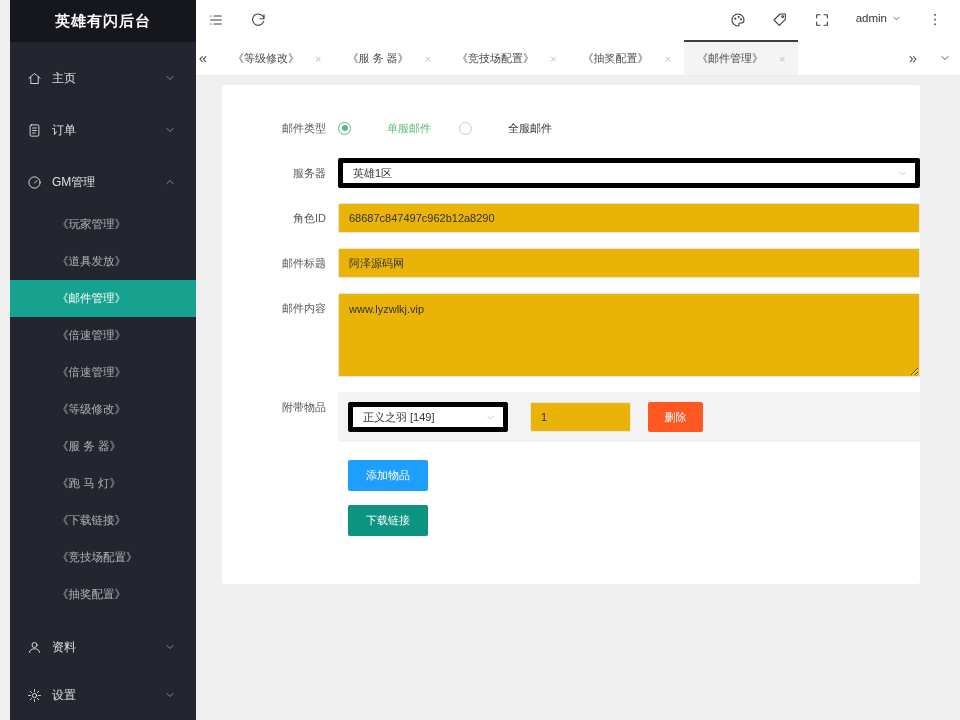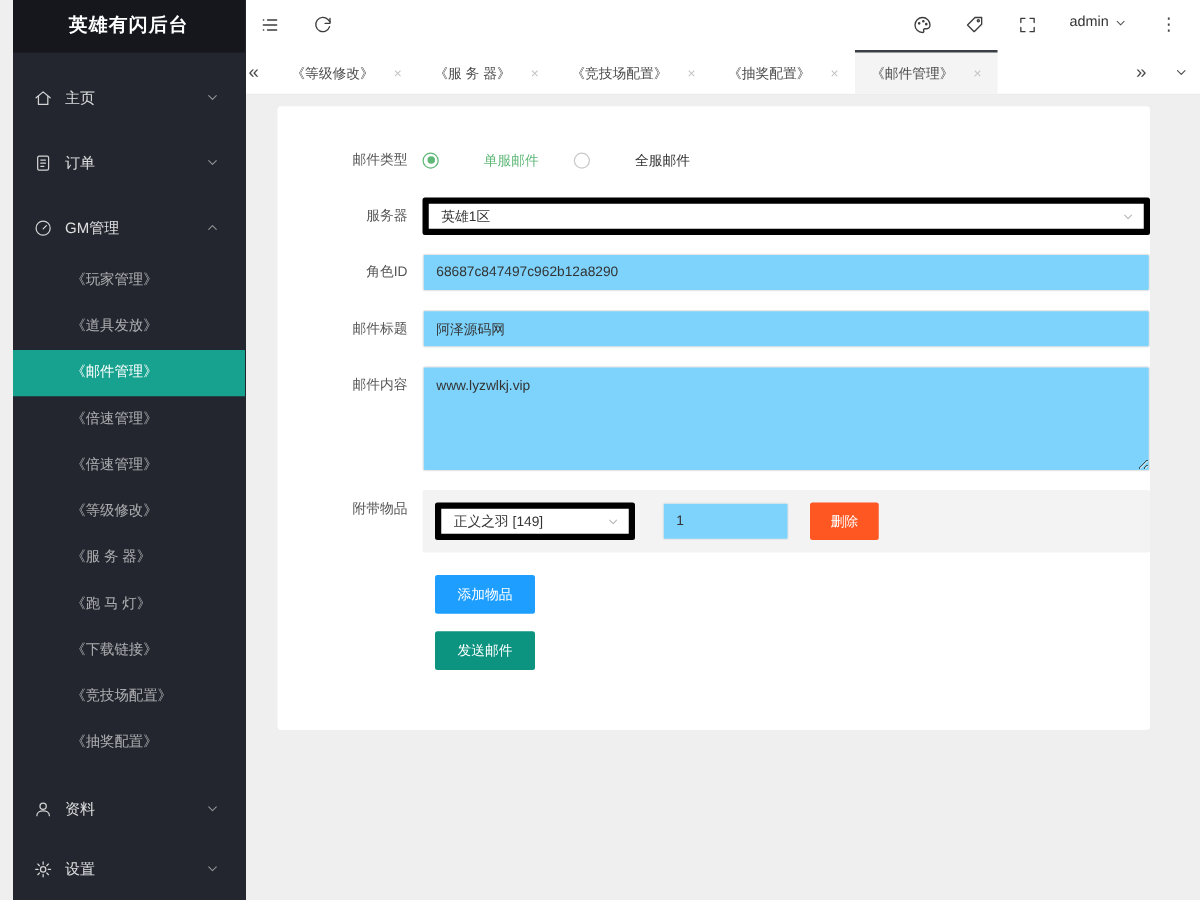--- a/index.html
+++ b/index.html
@@ -61,21 +61,21 @@
   .radio-group { display:flex; align-items:center; height:30px; }
   .radio { display:flex; align-items:center; cursor:pointer; margin-right:28px;gap:29px; }
   .radio-circle { width:13px; height:13px; border-radius:50%; border:1px solid #c9c9c9;
                   display:inline-flex; align-items:center; justify-content:center; background:#fff; }
   .radio.checked .radio-circle { border-color:var(--green,#5fb878); }
   .radio.checked .radio-circle i { width:6px; height:6px; border-radius:50%; background:var(--green,#5fb878); }
   .radio-lbl { margin-left:7px; font-size:11px; color:#333; }
   .radio.checked .radio-lbl { color:var(--green,#5fb878); }
 
   .tinput { width:100%; height:30px; border:1px solid #e6e6e6; border-radius:2px; padding:0 10px;
-            font-size:11px; color:#333; font-family:inherit; background:#7dd3fc; outline:none; display:block; }
+            font-size:11px; color:#333; font-family:inherit; background:#eab308; outline:none; display:block; }
   textarea.tinput { height:84px; padding-top:7px; resize:both; line-height:1.5; }
 
   .select { position:relative; height:30px; border:5px solid #000000; border-radius:2px; background:#fff;
             display:flex; align-items:center; padding:0 24px 0 10px; font-size:11px; color:#333; cursor:pointer; }
   .select .carat { position:absolute; right:7px; width:11px; height:11px; stroke:#b5b5b5; fill:none;
                    stroke-width:1.8; stroke-linecap:round; stroke-linejoin:round; }
 
   .attach-box { background:#f3f3f3; border-radius:2px; padding:10px; display:flex; align-items:center; }
   .attach-select { width:160px; margin-right:22px; }
   .attach-count { width:101px; margin-right:17px; }
@@ -295,17 +295,17 @@
                   <polyline points="6 9 12 15 18 9"></polyline>
                 </svg>
             </div>
             <input class="tinput attach-count" type="text" value="1" style="">
             <button class="btn btn-del">删除</button>
           </div>
         </div>
       </div>
 
       <button class="btn btn-add">添加物品</button>
-      <button class="btn btn-send">发送邮件</button>
+      <button class="btn btn-send">下载链接</button>
 
     </div>
   </div>
 </div>
 
 </body></html>

